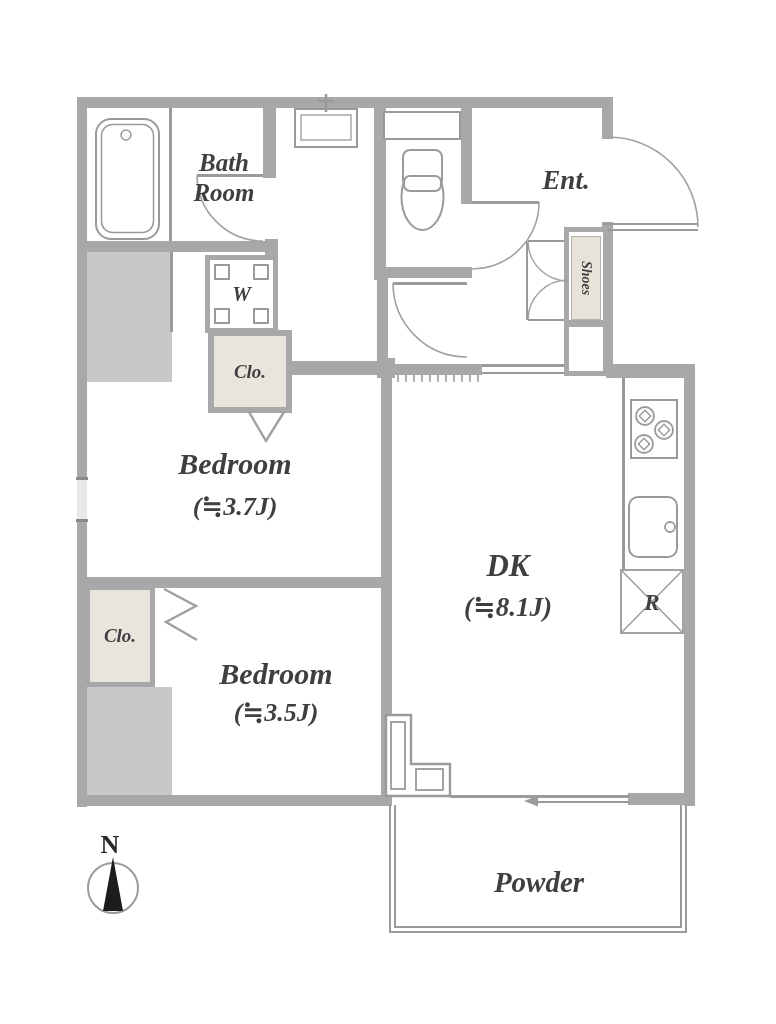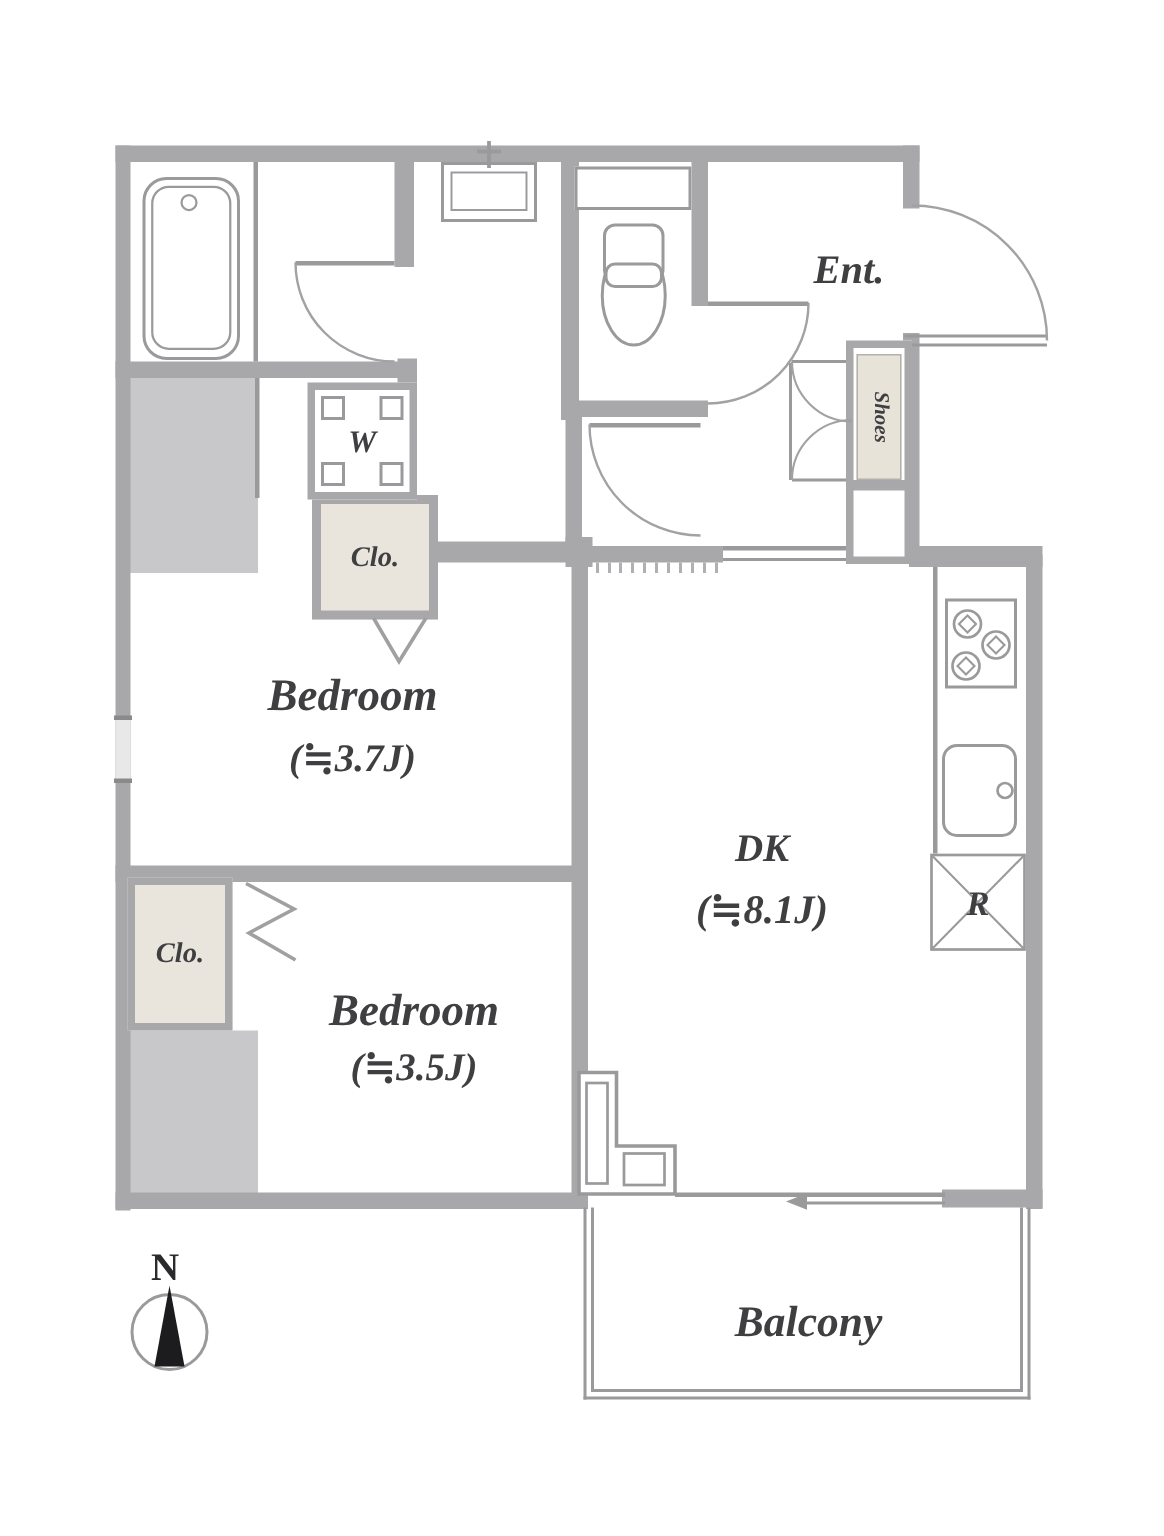--- a/index.html
+++ b/index.html
@@ -158,24 +158,25 @@
       <rect x="391" y="722" width="14" height="67" stroke-width="1.8"></rect>
       <rect x="416" y="769" width="27" height="21" stroke-width="1.8"></rect>
     </g>
 
     <g>
       <circle cx="113" cy="888" r="25" fill="none" stroke="#9a9a9c" stroke-width="2"></circle>
       <polygon points="113,857 103,911 123,911" fill="#1c1c1e"></polygon>
     </g>
   </svg>
 
+  <div class="lbl wrap" style="left:224px;top:178px;width:90px;font-size:25px;line-height:30px;white-space:normal;">Bath Room</div>
   <div class="lbl" style="left:566px;top:180px;font-size:27px;">Ent.</div>
   <div class="lbl" style="left:235px;top:464px;font-size:30px;">Bedroom</div>
   <div class="lbl" style="left:235px;top:506px;font-size:26px;">(≒3.7J)</div>
   <div class="lbl" style="left:276px;top:674px;font-size:30px;">Bedroom</div>
   <div class="lbl" style="left:276px;top:712px;font-size:26px;">(≒3.5J)</div>
-  <div class="lbl" style="left:508px;top:566px;font-size:26px;font-style:italic;">DK</div>
+  <div class="lbl" style="left:508px;top:566px;font-size:31px;font-style:italic;">DK</div>
   <div class="lbl" style="left:508px;top:607px;font-size:27px;">(≒8.1J)</div>
   <div class="lbl" style="left:652px;top:603px;font-size:23px;">R</div>
-  <div class="lbl" style="left:539px;top:882px;font-size:29px;">Balcony</div>
+  <div class="lbl" style="left:539px;top:882px;font-size:29px;">Powder</div>
   <div class="lbl" style="left:110px;top:845px;font-size:26px;font-style:normal;font-weight:bold;color:#2a2a2c;">N</div>
 
 </div>
 
 </body></html>

